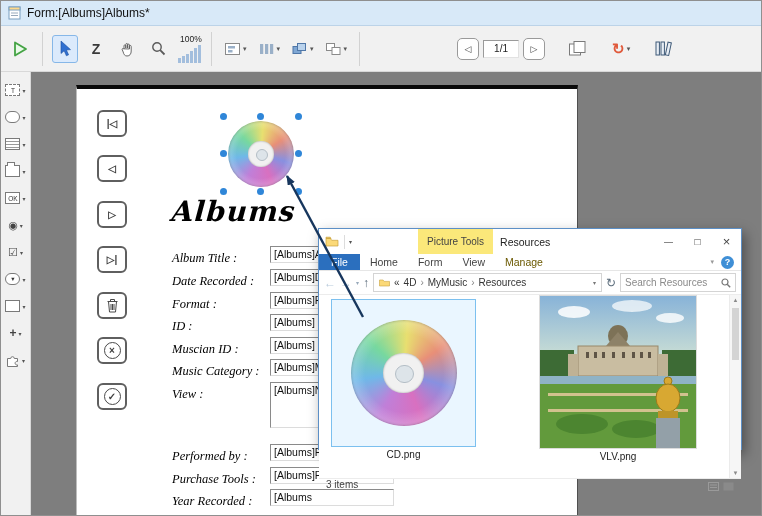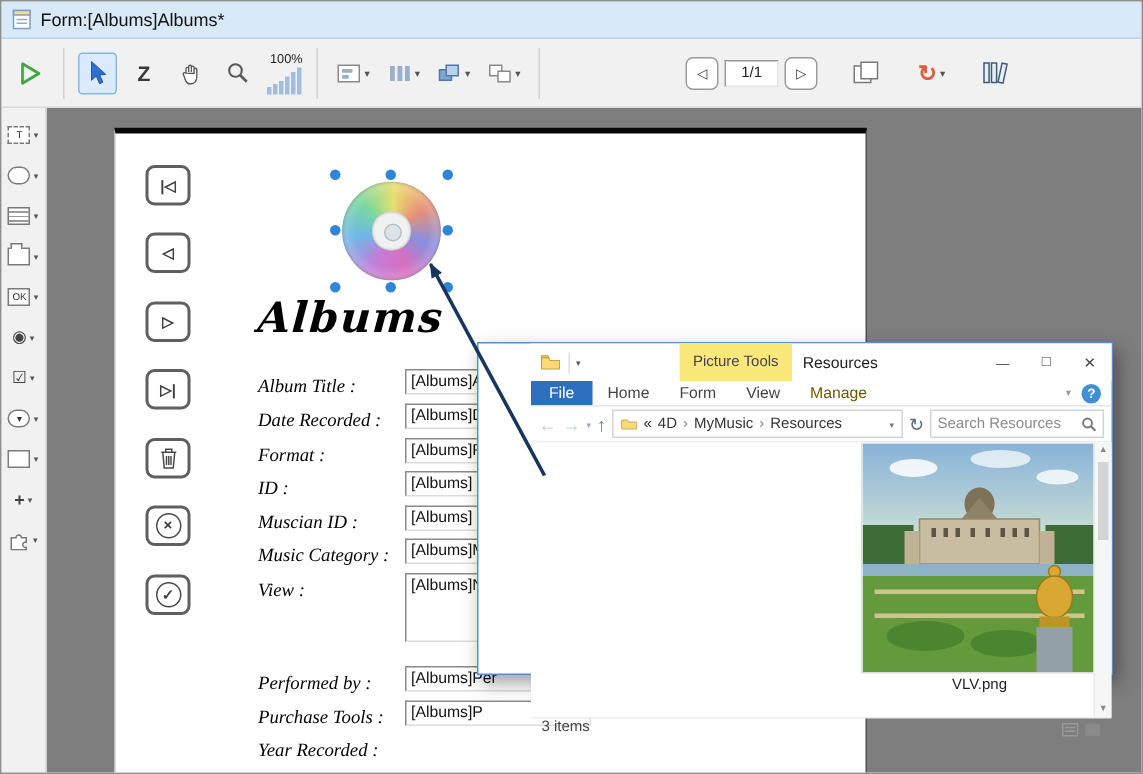--- a/index.html
+++ b/index.html
@@ -87,21 +87,21 @@
   .cd-form { position:absolute; left:4px; top:4px; width:66px; height:66px; }
   .cd-lg { width:106px; height:106px; }
   .sel-box { position:absolute; left:147px; top:28px; width:74px; height:74px; }
   .hdl { position:absolute; width:7px; height:7px; border-radius:50%; background:#2f86d8; }
   .h-nw{left:-4px;top:-4px} .h-n{left:33px;top:-4px} .h-ne{right:-4px;top:-4px}
   .h-w{left:-4px;top:33px} .h-e{right:-4px;top:33px}
   .h-sw{left:-4px;bottom:-4px} .h-s{left:33px;bottom:-4px} .h-se{right:-4px;bottom:-4px}
 
   
   .explorer { position:absolute; left:317px; top:227px; width:424px; height:222px; background:#fff;
-              border:1px solid #5c8fc6; box-shadow:3px 5px 12px rgba(0,0,0,.38); z-index:20; font-size:10.5px;padding-left:35px; }
+              border:1px solid #5c8fc6; box-shadow:3px 5px 12px rgba(0,0,0,.38); z-index:20; font-size:10.5px; }
   .e-title { height:25px; display:flex; align-items:stretch; background:#fff; }
   .e-title > * { align-self:center; }
   .qa-folder { margin-left:6px; }
   .qa-caret { font-size:6px; color:#555; margin-left:4px; }
   .qa-sep { width:1px; height:14px; background:#dcdcdc; margin-left:5px; }
   .pt-tab { align-self:stretch; margin-left:66px; background:#fbe87a; padding:0 9px; font-size:10px;
             color:#444; display:flex; align-items:center; }
   .e-name { margin-left:7px; font-size:10.5px; color:#222; }
   .win-ctl { width:29px; height:25px; display:flex; align-items:center; justify-content:center; color:#444; }
   .wc-min{font-size:9px} .wc-max{font-size:10px} .wc-close{font-size:13px}
@@ -382,20 +382,21 @@
         <div class="frow fr7">
           <span class="flabel">Performed by :</span>
           <span class="fvalue">[Albums]Per</span>
         </div>
         <div class="frow fr8">
           <span class="flabel">Purchase Tools :</span>
           <span class="fvalue">[Albums]P</span>
         </div>
         <div class="frow fr9">
           <span class="flabel">Year Recorded :</span>
+          <span class="fvalue">[Albums</span>
         </div>
       </div>
     </div>
   </div>
 
   <div class="explorer">
     <div class="e-title">
       <svg class="qa-folder" width="14" height="11">
         <path d="M1 2.5 h4.5 l1.2 1.8 H13 V10 H1 z" fill="#fbd978" stroke="#c9a23e" stroke-width="0.7"></path>
         <path d="M1 2.5 V1.2 h4.2 l0.9 1.3 z" fill="#eec257" stroke="#c9a23e" stroke-width="0.7"></path>
@@ -440,20 +441,26 @@
       <span class="nav-g">↻</span>
       <div class="search-box">
         <input readonly="" placeholder="Search Resources" style="">
         <svg width="10" height="10">
           <circle cx="4" cy="4" r="3" fill="none" stroke="#777" stroke-width="1.2"></circle>
           <line x1="6.2" y1="6.2" x2="9.2" y2="9.2" stroke="#777" stroke-width="1.4"></line>
         </svg>
       </div>
     </div>
     <div class="e-content">
+      <div class="tile tile-cd">
+        <div class="thumb-frame selected">
+          <div class="cd cd-lg"></div>
+        </div>
+        <div class="tile-label">CD.png</div>
+      </div>
       <div class="tile tile-vlv">
         <div class="thumb-frame">
           <svg width="156" height="152" viewBox="0 0 156 152">
             <defs>
               <linearGradient id="sky" x1="0" y1="0" x2="0" y2="1">
                 <stop offset="0" stop-color="#88b3d8"></stop>
                   <stop offset="1" stop-color="#dcead4"></stop>
               </linearGradient>
             </defs>
             <rect width="156" height="78" fill="url(#sky)"></rect>

